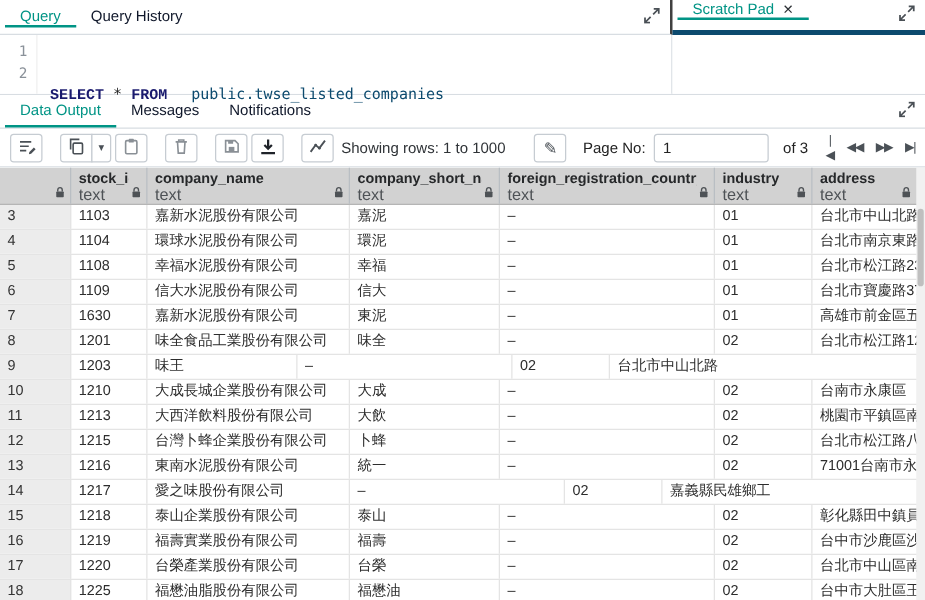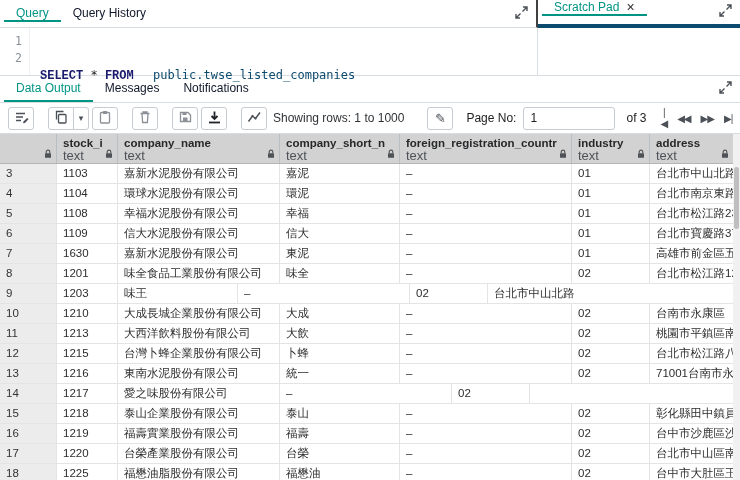--- a/index.html
+++ b/index.html
@@ -376,20 +376,21 @@
           <div class="gc c4">–</div>
           <div class="gc c5">02</div>
           <div class="gc c6">71001台南市永</div>
         </div>
         <div class="gr">
           <div class="gc c0 rownum">14</div>
           <div class="gc c1">1217</div>
           <div class="gc c2">愛之味股份有限公司</div>
           <div class="gc c4">–</div>
           <div class="gc c5">02</div>
+          <div class="gc c6">嘉義縣民雄鄉工</div>
         </div>
         <div class="gr">
           <div class="gc c0 rownum">15</div>
           <div class="gc c1">1218</div>
           <div class="gc c2">泰山企業股份有限公司</div>
           <div class="gc c3">泰山</div>
           <div class="gc c4">–</div>
           <div class="gc c5">02</div>
           <div class="gc c6">彰化縣田中鎮員</div>
         </div>

